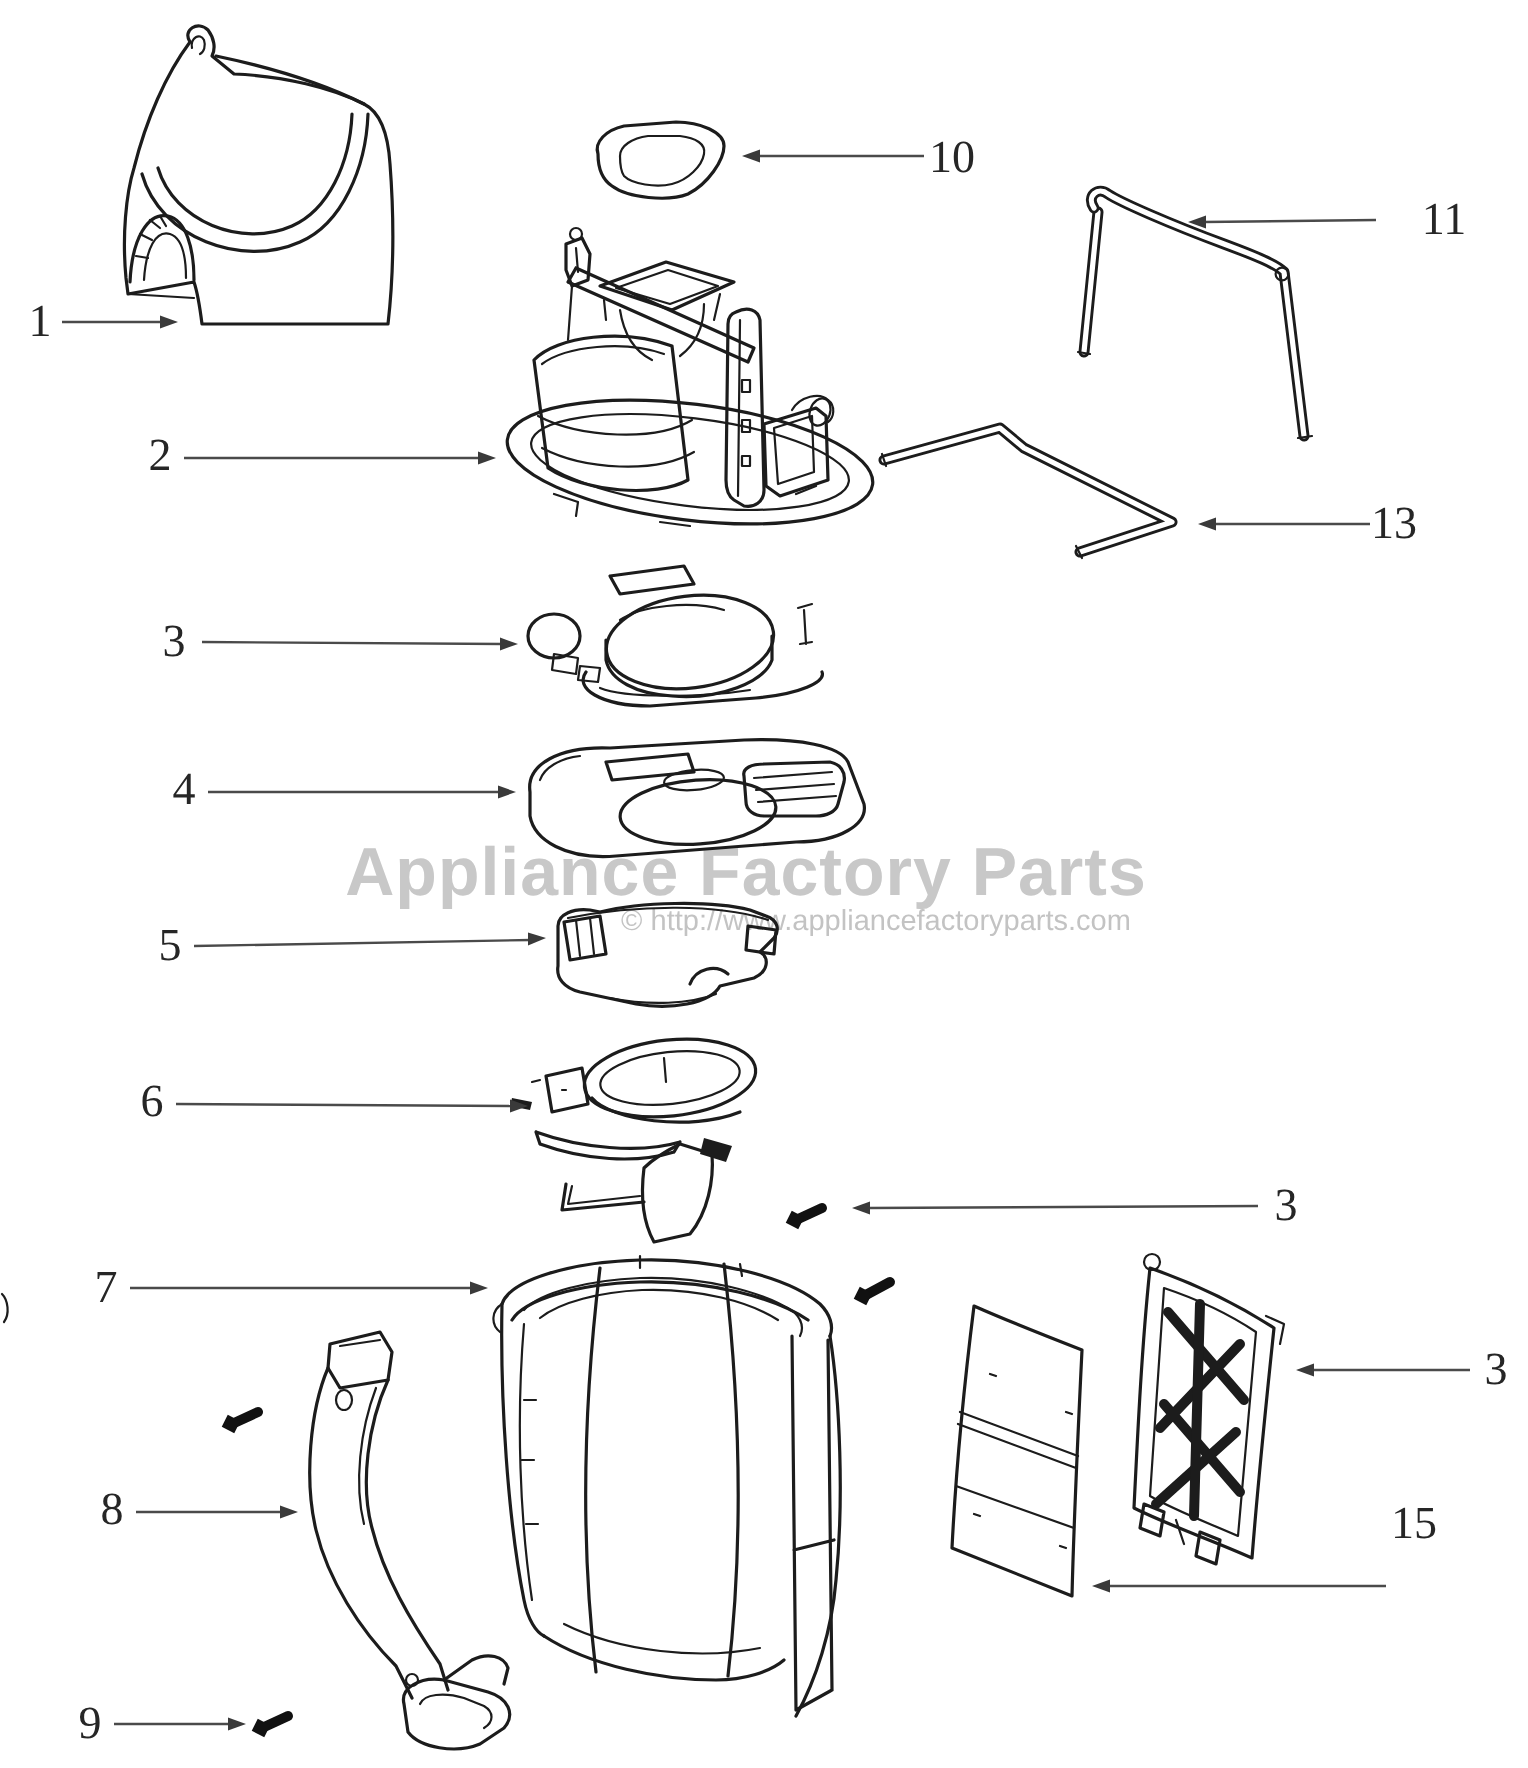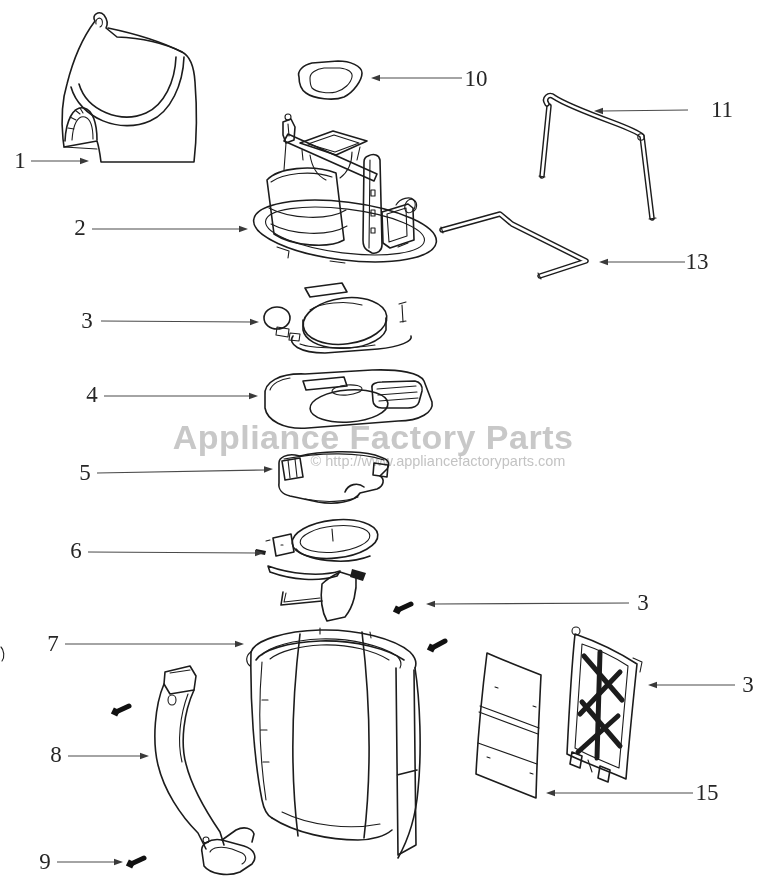--- a/index.html
+++ b/index.html
@@ -272,15 +272,15 @@
   <span class="callout" style="left:85px;top:473px">5</span>
   <span class="callout" style="left:76px;top:551px">6</span>
   <span class="callout" style="left:53px;top:644px">7</span>
   <span class="callout" style="left:56px;top:755px">8</span>
   <span class="callout" style="left:45px;top:862px">9</span>
   <span class="callout" style="left:476px;top:79px">10</span>
   <span class="callout" style="left:722px;top:110px">11</span>
   <span class="callout" style="left:697px;top:262px">13</span>
   <span class="callout" style="left:643px;top:603px">3</span>
   <span class="callout" style="left:748px;top:685px">3</span>
-  <span class="callout" style="left:707px;top:793px">15</span>
+  <span class="callout" style="left:707px;top:762px">15</span>
 
 </div>
 
 </body></html>

